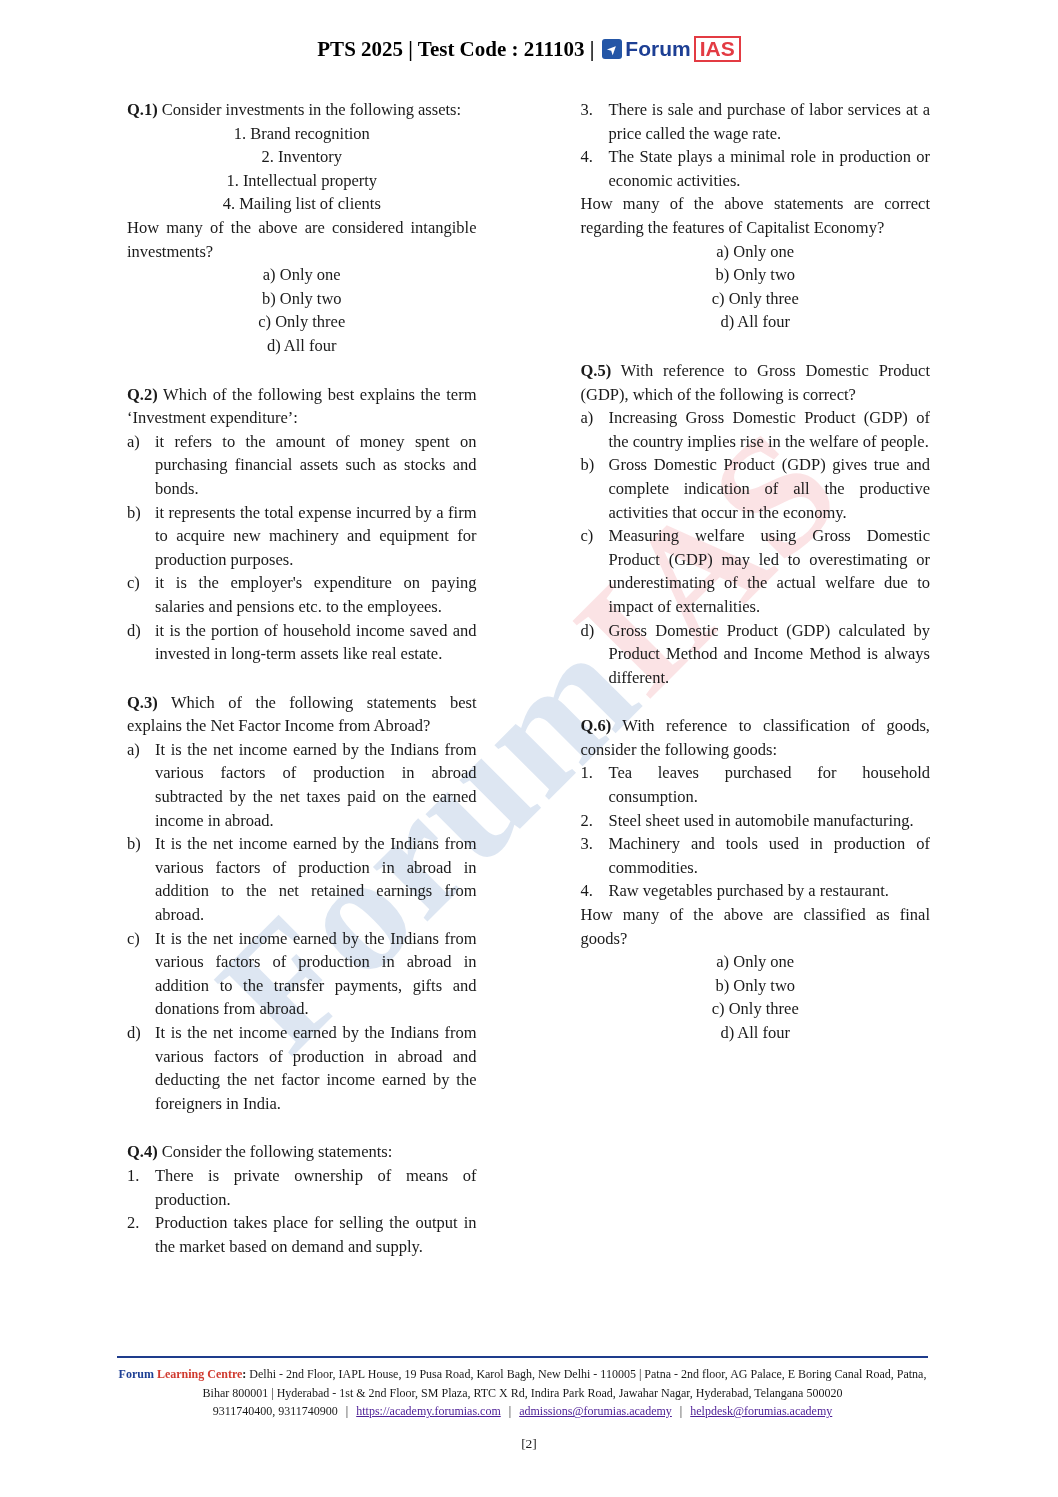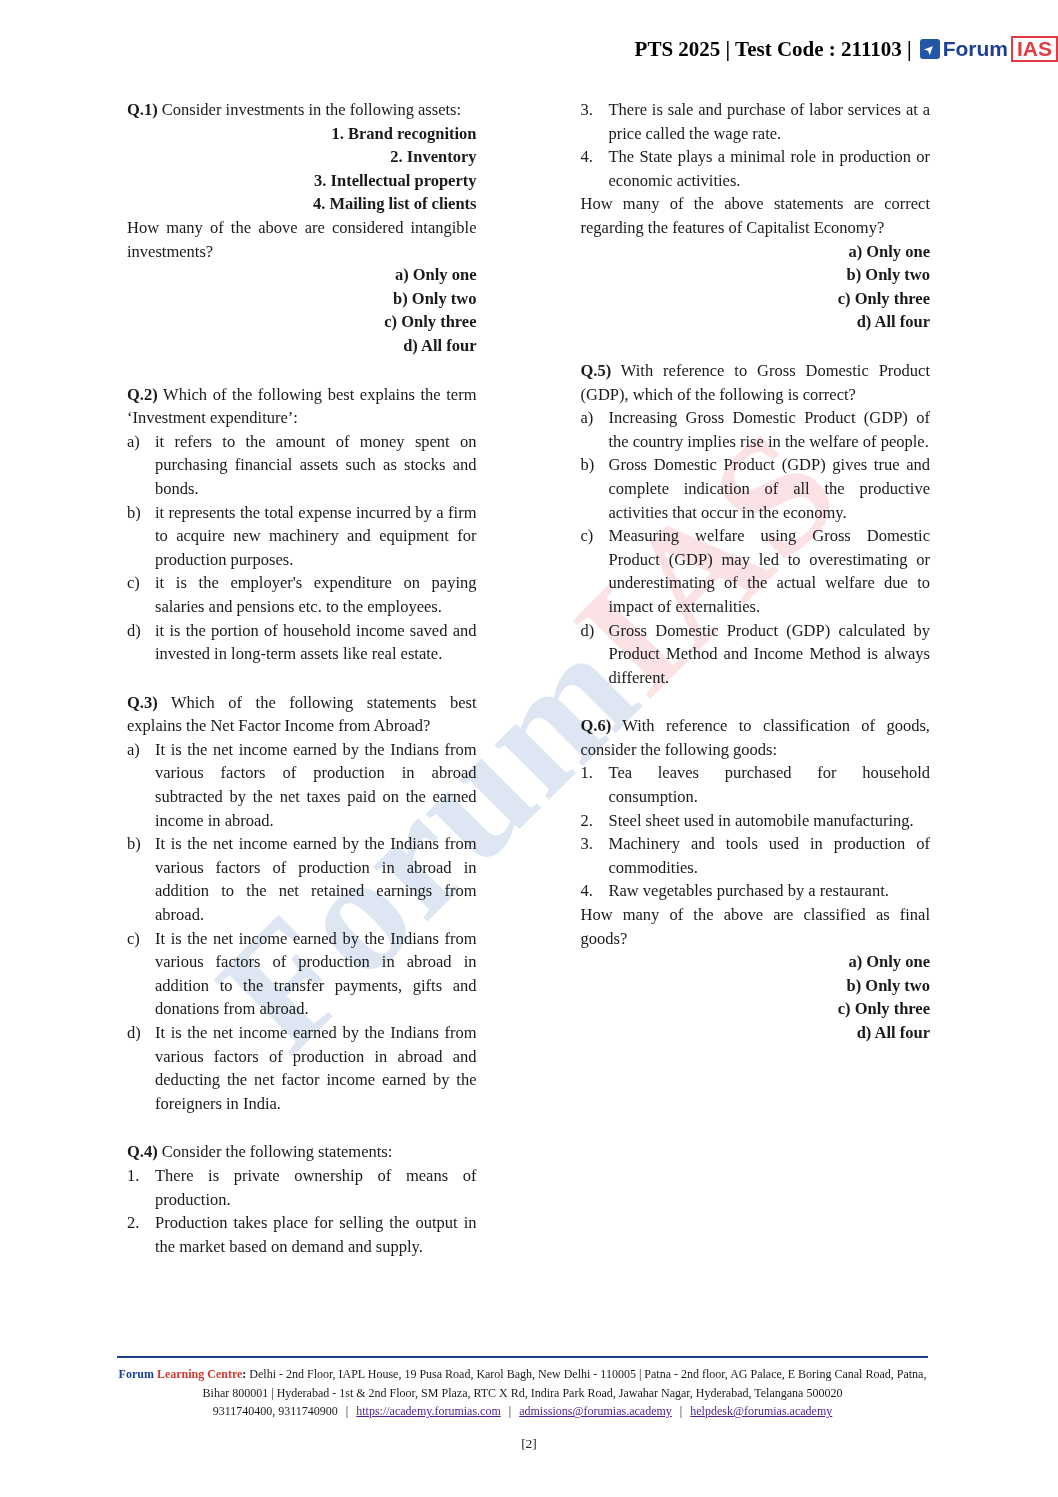--- a/index.html
+++ b/index.html
@@ -10,21 +10,21 @@
     background: #ffffff;
     overflow: hidden;
     font-family: "Liberation Serif", "DejaVu Serif", serif;
     color: #1a1a1a;
   }
   
   .header {
     position: relative;
     z-index: 2;
     padding-top: 36px;
-    text-align: right;
+    text-align: center;
   }
   .header-line {
     display: inline-flex;
     align-items: center;
     gap: 8px;
     font-size: 21px;
     font-weight: bold;
     color: #000000;
   }
   .logo {
@@ -75,21 +75,21 @@
     display: flex;
     gap: 104px;
     padding: 36px 128px 0 127px;
   }
   .col {
     width: 371px;
     font-size: 16.5px;
     line-height: 1.43;
   }
   .para { margin: 0; text-align: justify; }
-  .para.line { text-align: right; font-weight: bold; }
+  .para.line { text-align: center; }
   .para.hang { padding-left: 28px; text-indent: -28px; }
   .marker { display: inline-block; width: 28px; text-indent: 0; }
   .gap { height: 25px; }
   b.qnum { font-weight: bold; }
   
   .footer {
     position: absolute;
     z-index: 2;
     left: 117px;
     right: 130px;
@@ -136,21 +136,21 @@
         <span class="logo-ias">IAS</span>
       </span>
     </span>
   </div>
 
   <div class="columns">
     <div class="col" id="col-left">
         <p class="para stem"><b class="qnum">Q.1)</b> Consider investments in the following assets:</p>
         <p class="para line">1. Brand recognition</p>
         <p class="para line">2. Inventory</p>
-        <p class="para line">3. Intellectual property</p>
+        <p class="para line">1. Intellectual property</p>
         <p class="para line">4. Mailing list of clients</p>
         <p class="para plain">How many of the above are considered intangible investments?</p>
         <p class="para line">a) Only one</p>
         <p class="para line">b) Only two</p>
         <p class="para line">c) Only three</p>
         <p class="para line">d) All four</p>
         <div class="gap"></div>
         <p class="para stem"><b class="qnum">Q.2)</b> Which of the following best explains the term ‘Investment expenditure’:</p>
         <p class="para hang"><span class="marker">a)</span><span>it refers to the amount of money spent on purchasing financial assets such as stocks and bonds.</span></p>
         <p class="para hang"><span class="marker">b)</span><span>it represents the total expense incurred by a firm to acquire new machinery and equipment for production purposes.</span></p>

